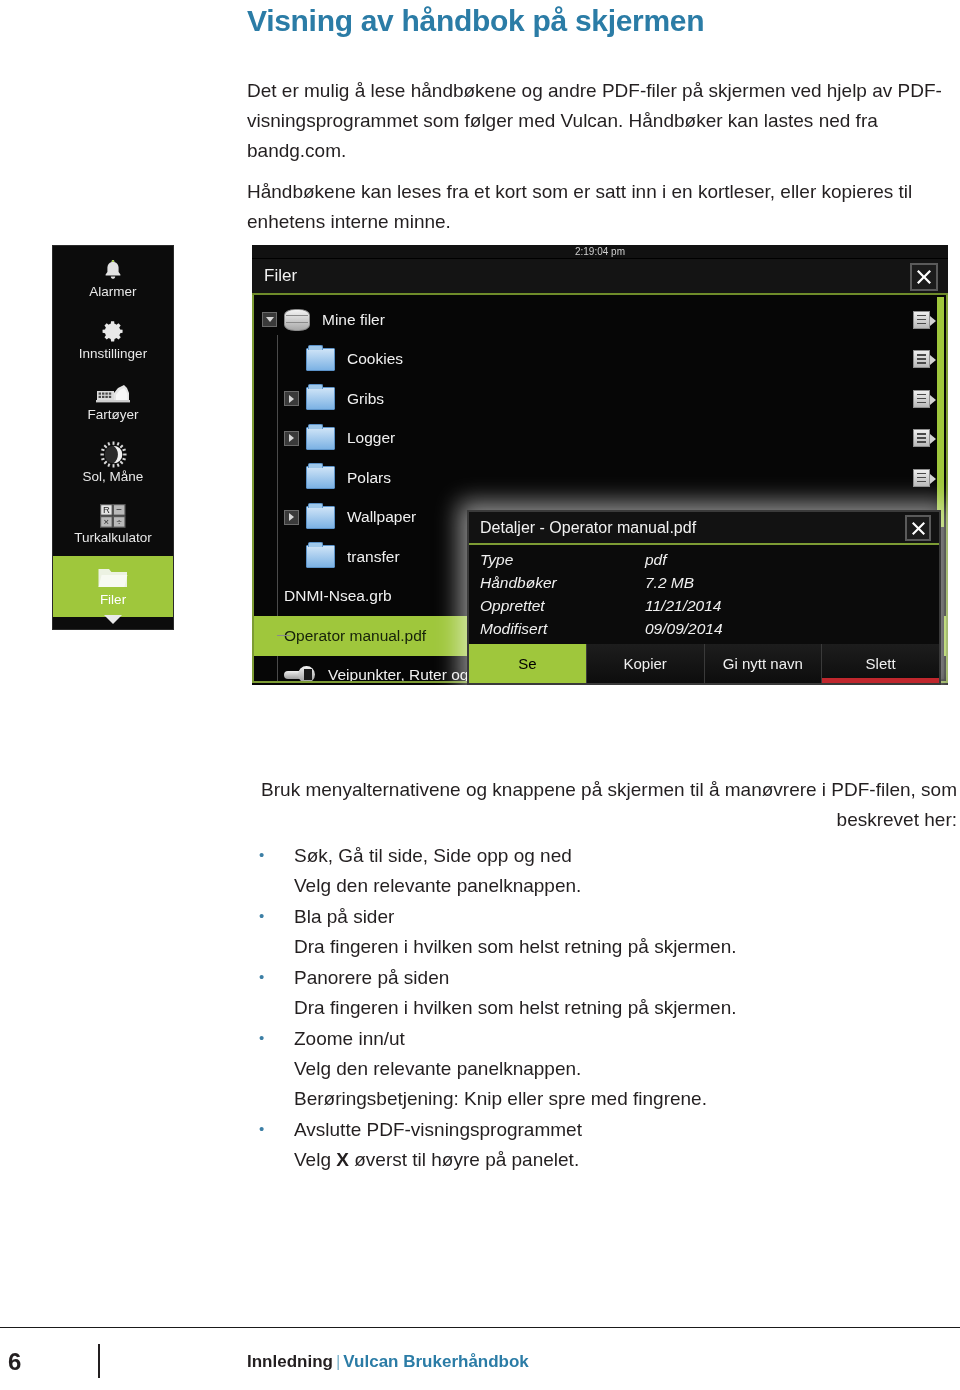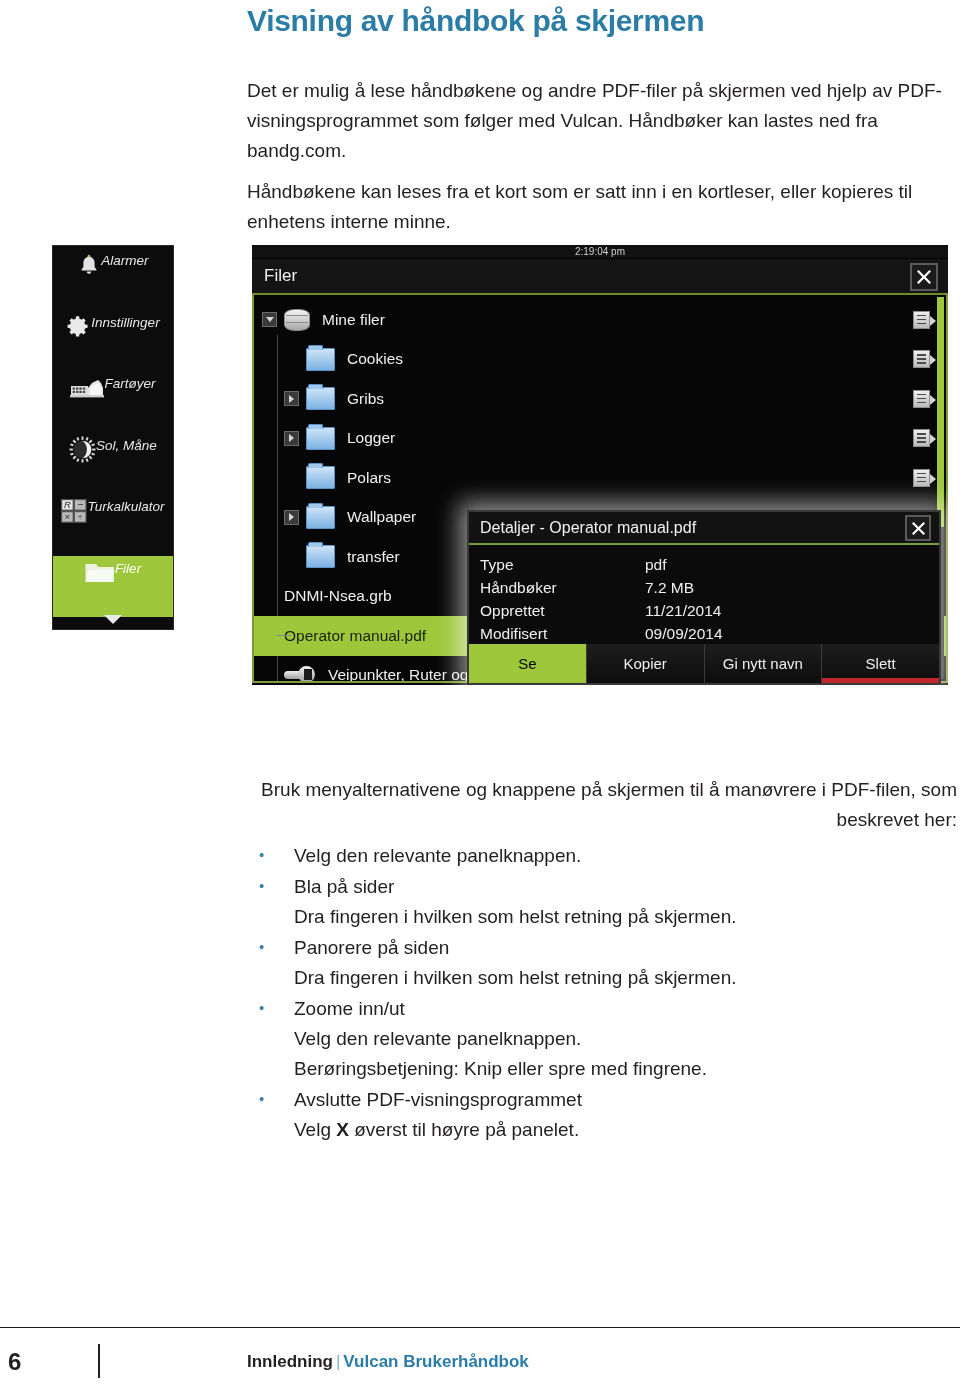--- a/index.html
+++ b/index.html
@@ -34,22 +34,22 @@
 
   
   .sidebar {
     position: absolute; left: 0; top: 0; width: 122px; height: 385px;
     background: #0c0c0c;
     border: 1px solid #2a2a2a;
     display: flex; flex-direction: column; align-items: stretch;
     padding-top: 2px;
   }
   .side-item {
-    display: flex; flex-direction: row; align-items: flex-start;
-    justify-content: center; padding: 4px 0 5px 0; flex: 1 1 auto; font-style: italic;
+    display: flex; flex-direction: column; align-items: center;
+    justify-content: center; padding: 4px 0 5px 0; flex: 1 1 auto;
   }
   .side-item.active { background: #9fc73c; }
   .side-label {
     font-size: 13.5px; color: #e8e8e8; margin-top: 1px;
     font-family: "Liberation Sans", sans-serif;
   }
   .side-item.active .side-label { color: #ffffff; }
   .side-ico { height: 26px; display: flex; align-items: center; justify-content: center; }
   .sidebar-footer {
     height: 12px; background: #0c0c0c; position: relative;
@@ -196,21 +196,21 @@
     font-size: 16px; color: #f2f2f2; margin-left: 11px;
     font-family: "Liberation Sans", sans-serif;
   }
   .dlg-close {
     position: absolute; right: 8px; top: 3px; width: 26px; height: 26px;
     border: 2px solid #5a5a5a; background: #1b1b1b;
     display: flex; align-items: center; justify-content: center;
     color: #fff; font-size: 16px; font-weight: bold; line-height: 1;
   }
   .dlg-rows { padding: 6px 0 0 11px; }
-  .dlg-row { display: flex; height: 23px; align-items: flex-end; }
+  .dlg-row { display: flex; height: 23px; align-items: flex-start; font-style: italic; }
   .dlg-key {
     width: 165px; font-size: 15.5px; color: #f0f0f0;
     font-family: "Liberation Sans", sans-serif;
   }
   .dlg-val {
     font-size: 15.5px; color: #f0f0f0;
     font-family: "Liberation Sans", sans-serif;
   }
   .dlg-buttons {
     position: absolute; left: 0; right: 0; bottom: 0; height: 39px;
@@ -535,20 +535,21 @@
         </div>
       </div>
 
     </div>
   </div>
 
   <div class="lower">
     <p class="lead">Bruk menyalternativene og knappene på skjermen til å manøvrere i PDF-filen, som beskrevet her:</p>
     <ul class="bullets">
       <li>
+        <span>Søk, Gå til side, Side opp og ned</span>
         <span class="sub">Velg den relevante panelknappen.</span>
       </li>
       <li>
         <span>Bla på sider</span>
         <span class="sub">Dra fingeren i hvilken som helst retning på skjermen.</span>
       </li>
       <li>
         <span>Panorere på siden</span>
         <span class="sub">Dra fingeren i hvilken som helst retning på skjermen.</span>
       </li>

